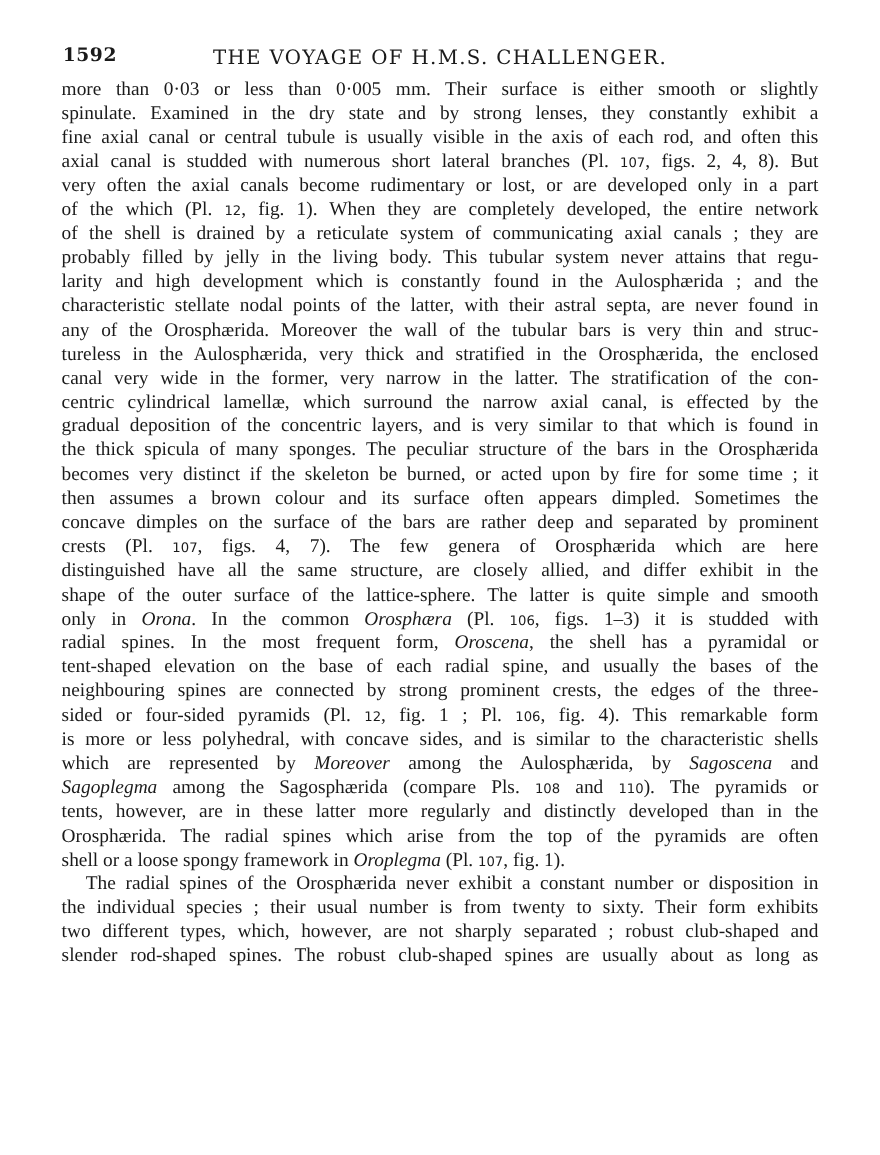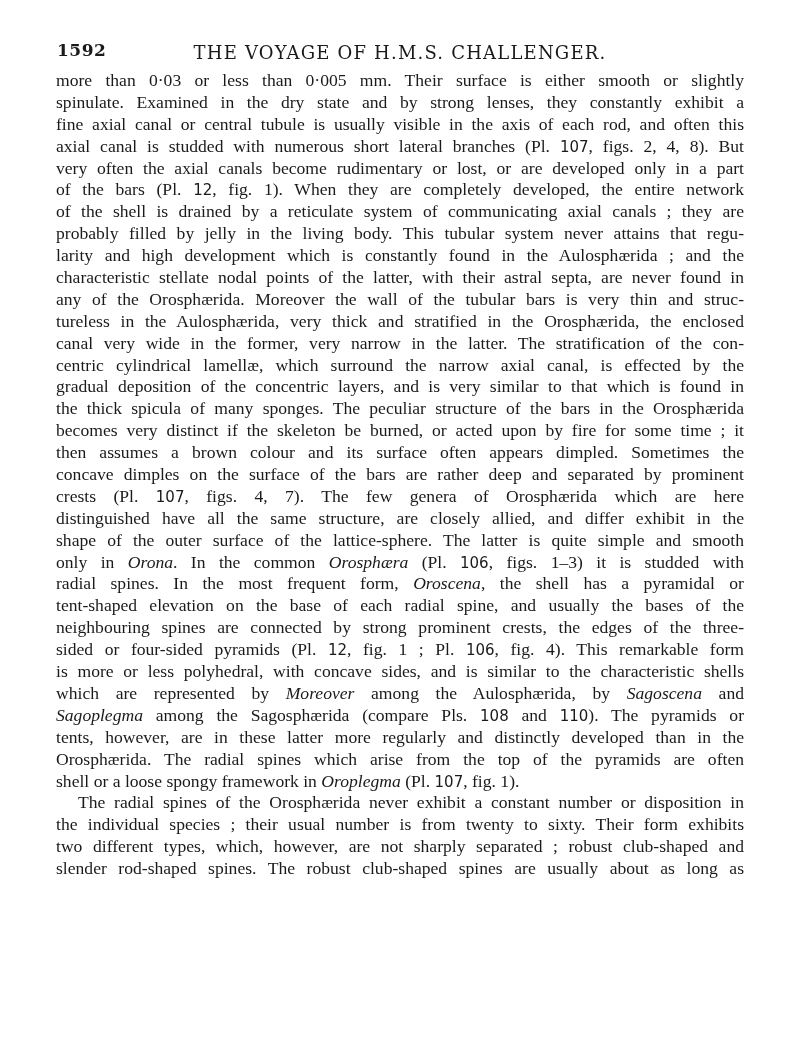--- a/index.html
+++ b/index.html
@@ -5,39 +5,39 @@
     html, body { margin: 0; padding: 0; background: #ffffff; }
     body { width: 800px; height: 1050px; position: relative; overflow: hidden; color: #1a1a1a; }
     .page { position: absolute; left: 0; top: 0; width: 800px; height: 796px; }
     .header { position: absolute; top: 40px; left: 57px; right: 57px; height: 24px; font-family: "DejaVu Serif", serif; }
     .page-number { position: absolute; left: 0; top: 0; font-size: 17px; font-weight: bold; letter-spacing: 0.5px; }
     .running-title { position: absolute; left: 0; right: 0; top: 2px; text-align: center; font-size: 18px; letter-spacing: 1.2px; }
     .body { position: absolute; top: 70px; left: 56px; width: 688px; font-family: "Liberation Serif", serif; font-size: 17.6px; line-height: 21.9px; }
     .line { display: block; white-space: nowrap; text-align: justify; text-align-last: justify; height: 21.9px; }
     .line.last { text-align-last: left; }
     .line.indent { padding-left: 22px; }
-    .plate { font-family: "DejaVu Sans", sans-serif; font-size: 15px; }
+    .plate { font-family: "DejaVu Sans", sans-serif; font-size: 12px; }
     i { font-style: italic; }
   </style>
 </head>
 <body>
 
 <div class="page">
   <div class="header">
     <span class="page-number">1592</span>
     <div class="running-title">THE VOYAGE OF H.M.S. CHALLENGER.</div>
   </div>
   <div class="body" id="body">
       <div>
         <span class="line"><span>more than 0·03 or less than 0·005 mm.  Their surface is either smooth or slightly</span></span>
         <span class="line"><span>spinulate.  Examined in the dry state and by strong lenses, they constantly exhibit a</span></span>
         <span class="line"><span>fine axial canal or central tubule is usually visible in the axis of each rod, and often this</span></span>
         <span class="line"><span>axial canal is studded with numerous short lateral branches (Pl. </span><span class="plate">107</span><span>, figs. 2, 4, 8).  But</span></span>
         <span class="line"><span>very often the axial canals become rudimentary or lost, or are developed only in a part</span></span>
-        <span class="line"><span>of the bars (Pl. </span><span class="plate">12</span><span>, fig. 1).  When they are completely developed, the entire network</span></span>
+        <span class="line"><span>of the which (Pl. </span><span class="plate">12</span><span>, fig. 1).  When they are completely developed, the entire network</span></span>
         <span class="line"><span>of the shell is drained by a reticulate system of communicating axial canals ; they are</span></span>
         <span class="line"><span>probably filled by jelly in the living body.  This tubular system never attains that regu-</span></span>
         <span class="line"><span>larity and high development which is constantly found in the Aulosphærida ; and the</span></span>
         <span class="line"><span>characteristic stellate nodal points of the latter, with their astral septa, are never found in</span></span>
         <span class="line"><span>any of the Orosphærida.  Moreover the wall of the tubular bars is very thin and struc-</span></span>
         <span class="line"><span>tureless in the Aulosphærida, very thick and stratified in the Orosphærida, the enclosed</span></span>
         <span class="line"><span>canal very wide in the former, very narrow in the latter.  The stratification of the con-</span></span>
         <span class="line"><span>centric cylindrical lamellæ, which surround the narrow axial canal, is effected by the</span></span>
         <span class="line"><span>gradual deposition of the concentric layers, and is very similar to that which is found in</span></span>
         <span class="line"><span>the thick spicula of many sponges.  The peculiar structure of the bars in the Orosphærida</span></span>

